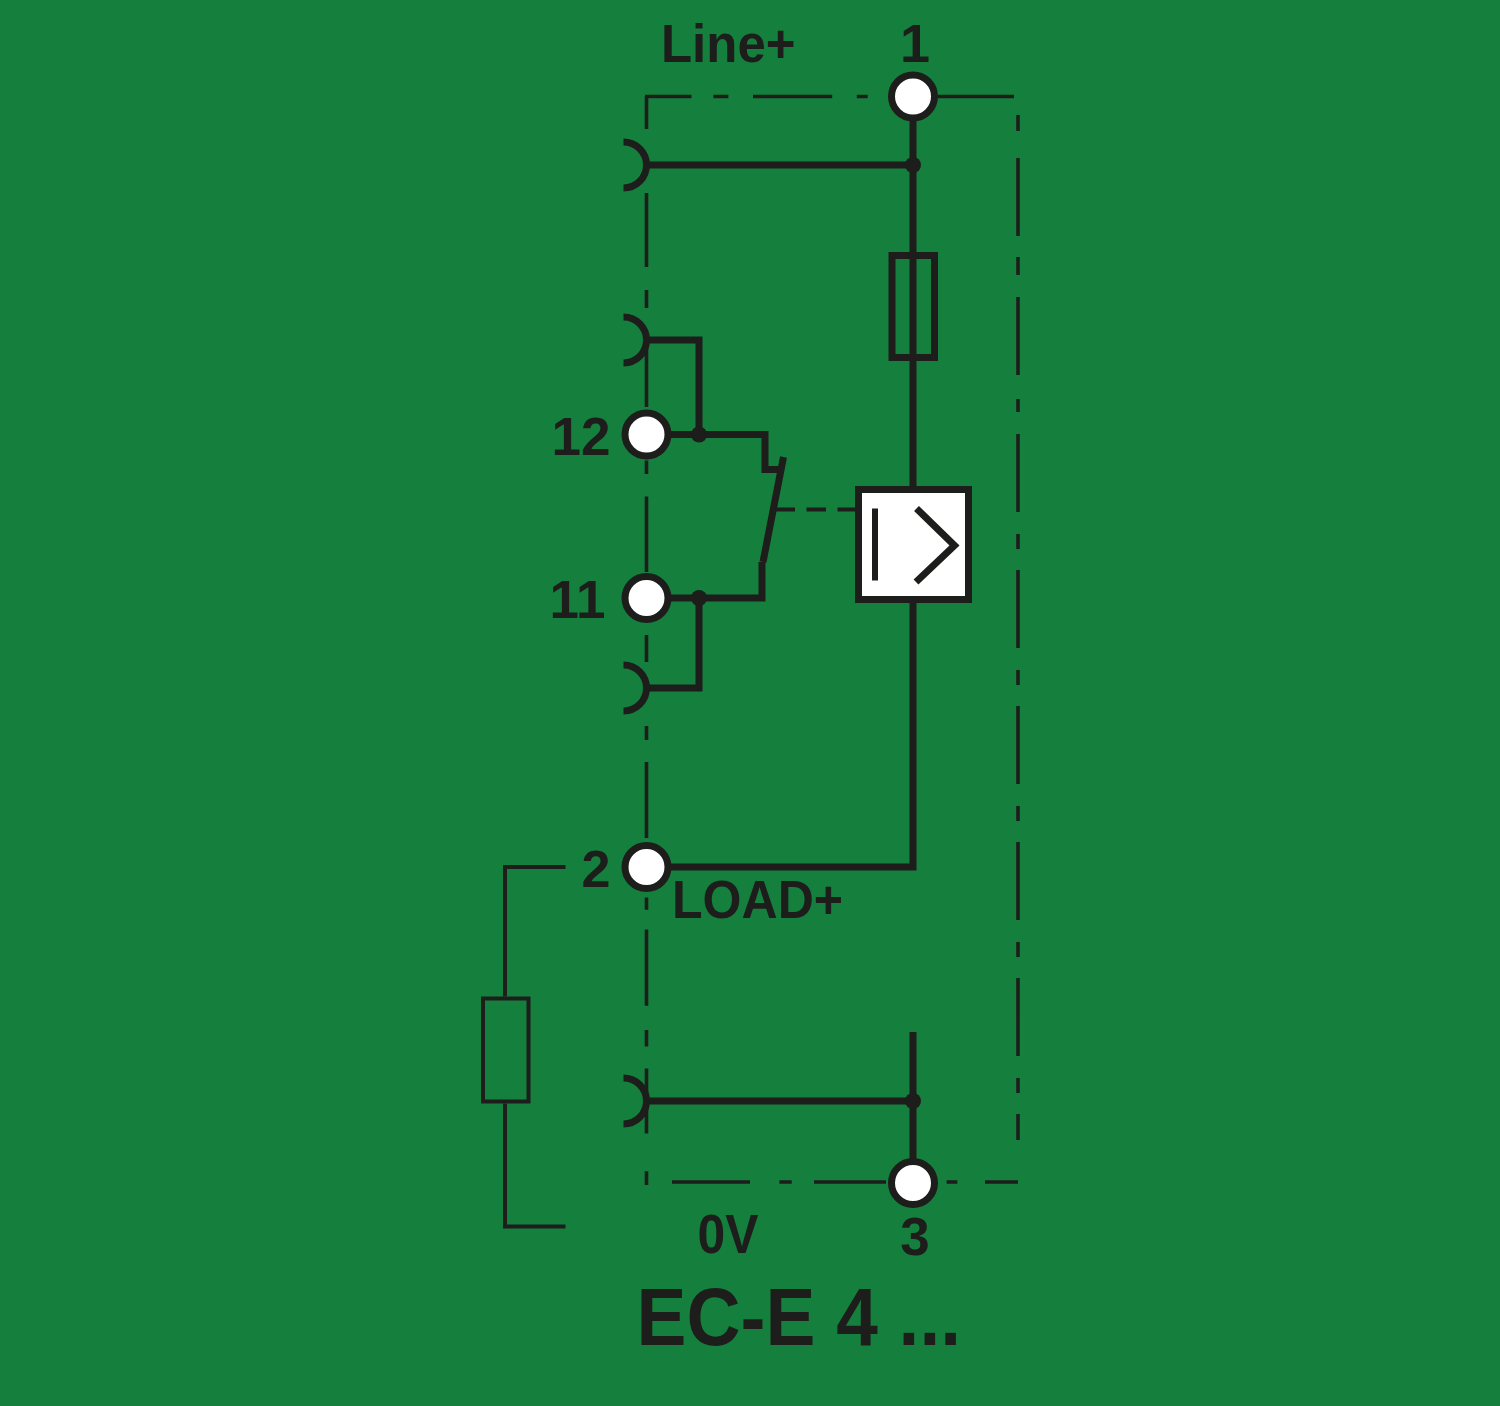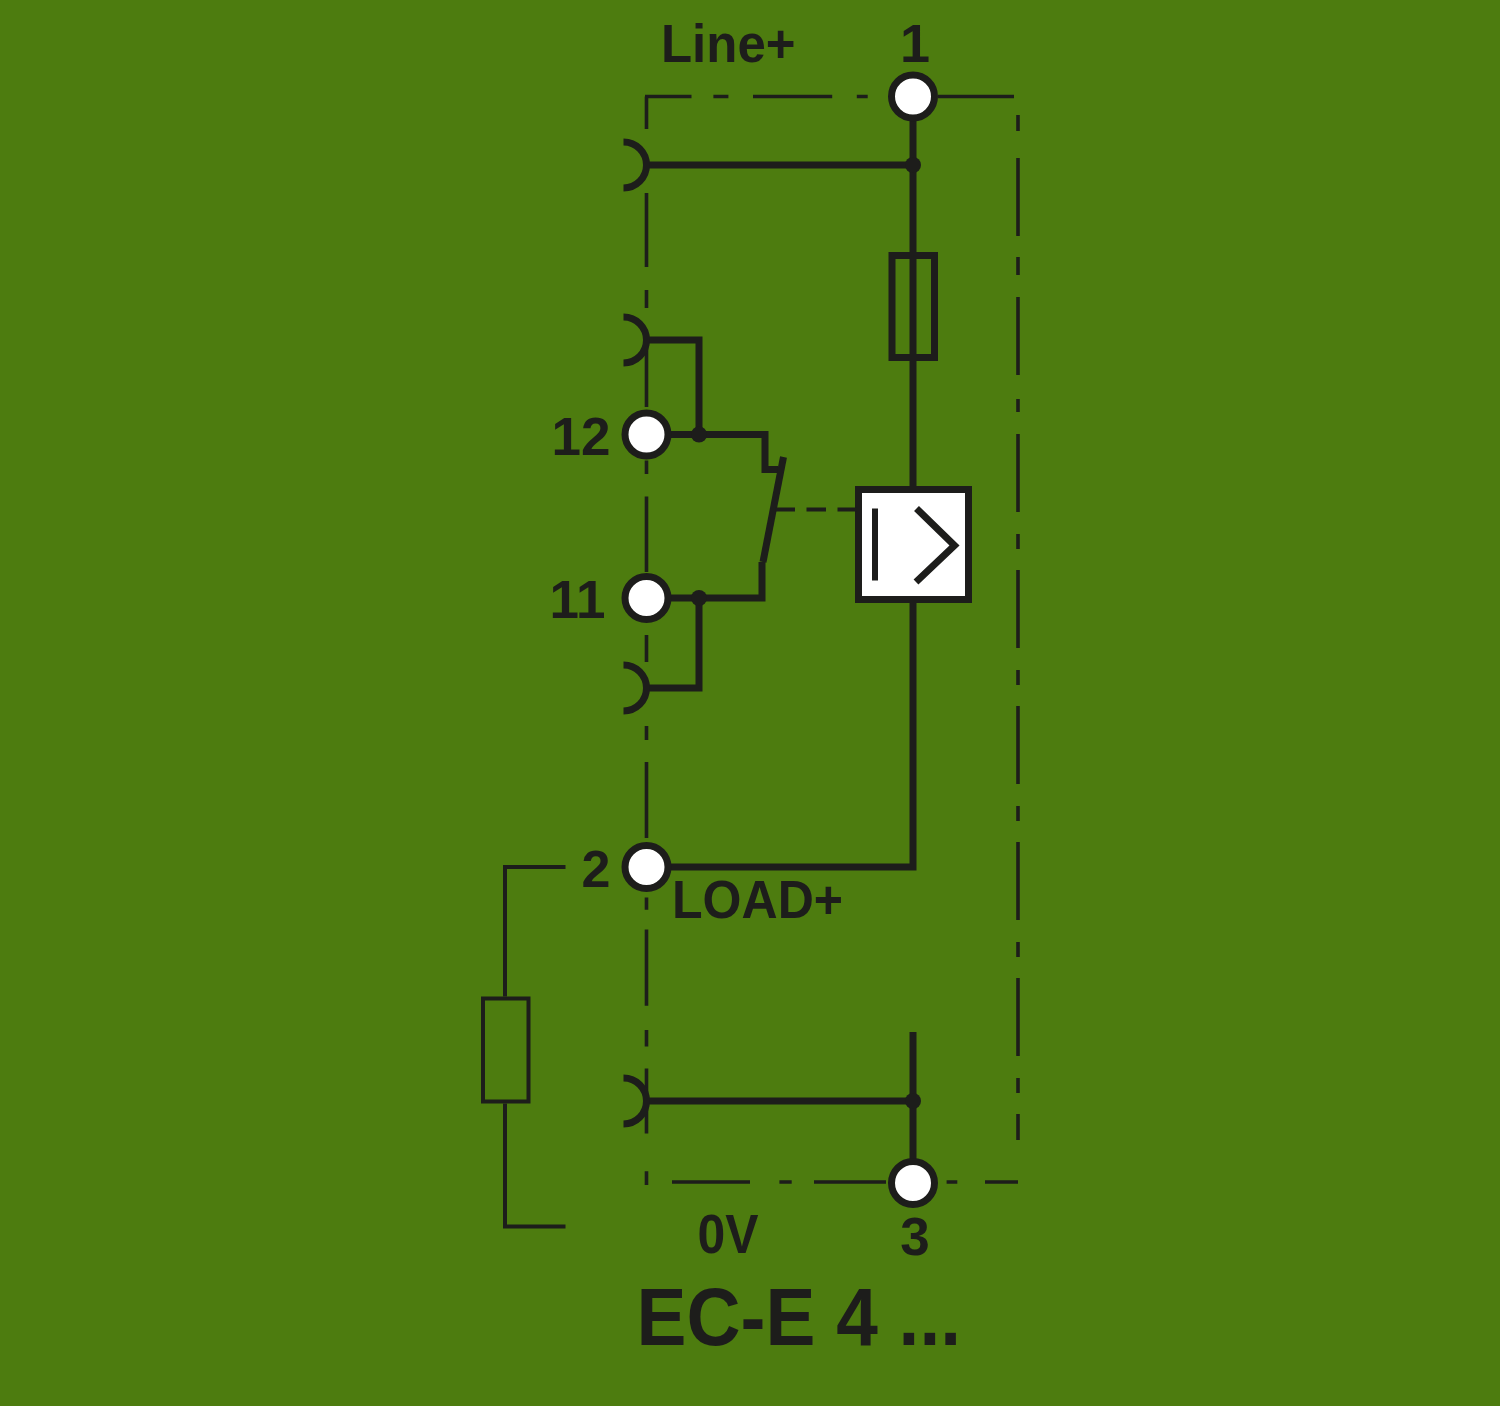--- a/index.html
+++ b/index.html
@@ -8,21 +8,21 @@
     background: #ffffff;
     width: 1500px;
     height: 1406px;
     overflow: hidden;
     font-family: "Liberation Sans", sans-serif;
   }
   .stage {
     position: relative;
     width: 1500px;
     height: 1406px;
-    background: #4d7c0f;
+    background: #15803d;
   }
   svg { display: block; }
   .lbl {
     font-family: "Liberation Sans", "DejaVu Sans", sans-serif;
     font-weight: bold;
     fill: #1d1d1b;
   }
 </style>
 </head>
 <body>

